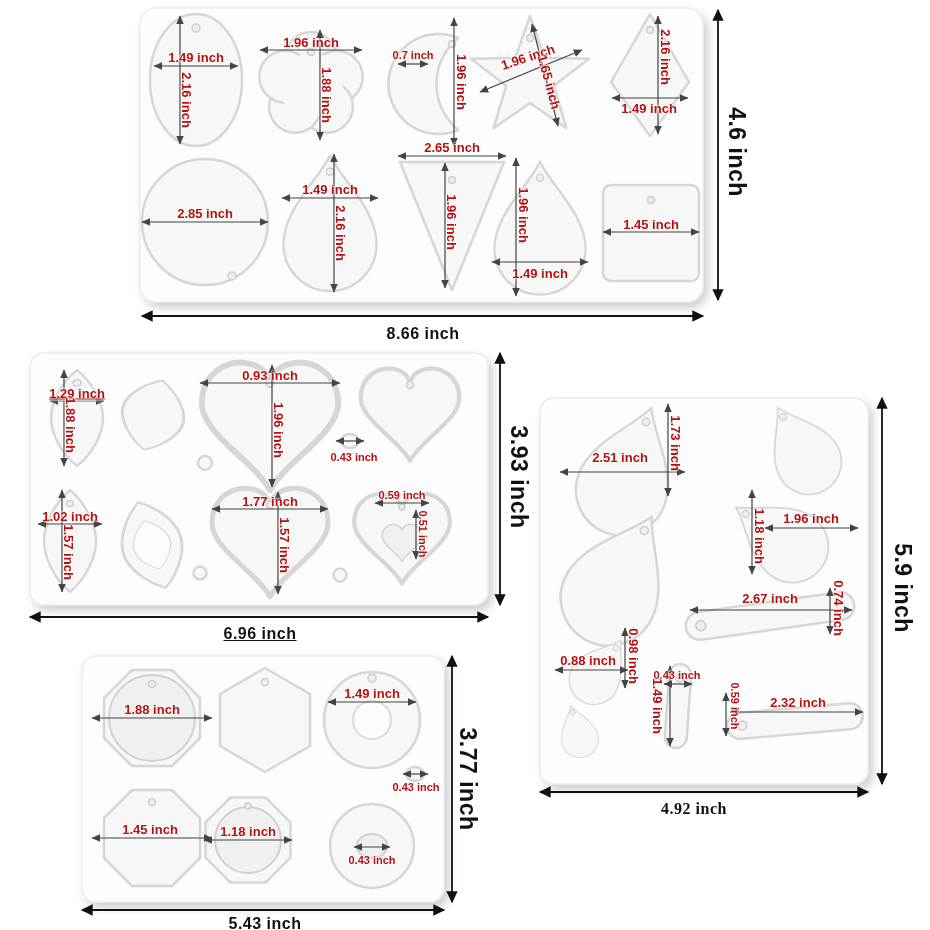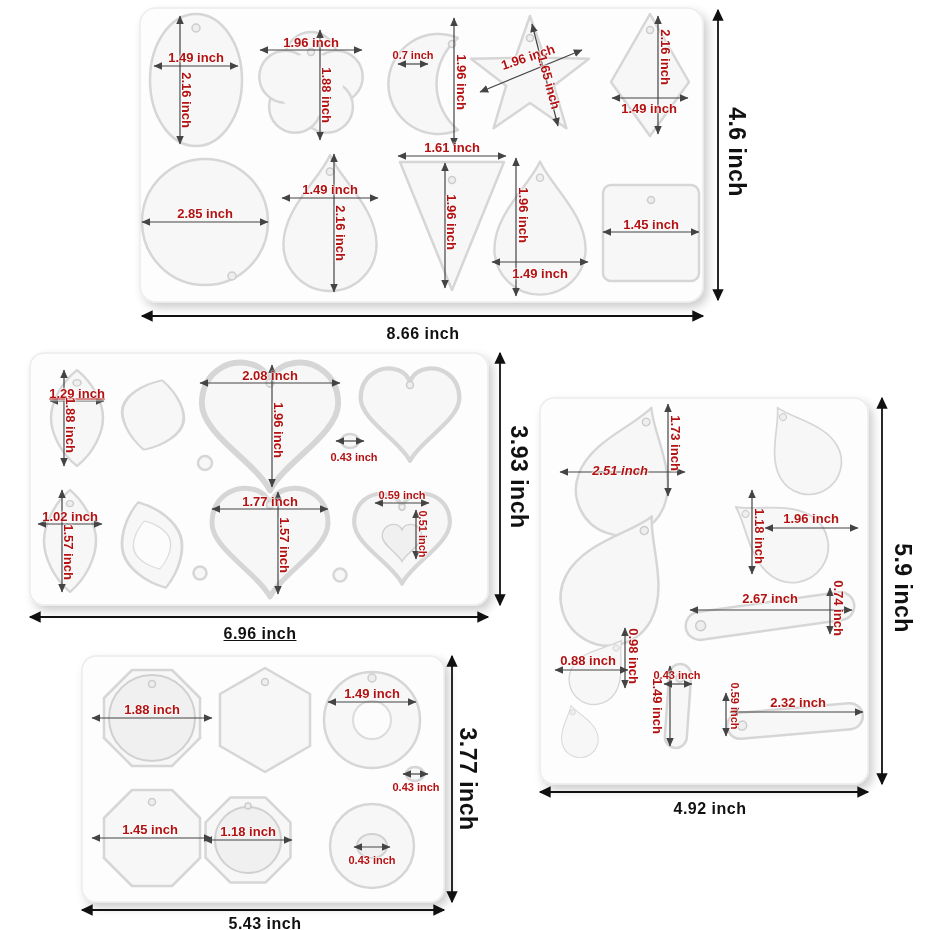--- a/index.html
+++ b/index.html
@@ -134,21 +134,21 @@
   <span class="lab v" style="left:196px; top:95px;">1.88 inch</span>
   <span class="lab sm" style="left:283px; top:55px;">0.7 inch</span>
   <span class="lab v" style="left:331px; top:82px;">1.96 inch</span>
   <span class="lab" style="left:398px; top:57px; transform:translate(-50%,-50%) rotate(-18deg);">1.96 inch</span>
   <span class="lab" style="left:419px; top:82px; transform:translate(-50%,-50%) rotate(75deg);">1.65 inch</span>
   <span class="lab v" style="left:535px; top:57px;">2.16 inch</span>
   <span class="lab" style="left:519px; top:108px;">1.49 inch</span>
   <span class="lab" style="left:75px; top:213px;">2.85 inch</span>
   <span class="lab" style="left:200px; top:189px;">1.49 inch</span>
   <span class="lab v" style="left:210px; top:233px;">2.16 inch</span>
-  <span class="lab" style="left:322px; top:147px;">1.61 inch</span>
+  <span class="lab" style="left:322px; top:147px;">2.65 inch</span>
   <span class="lab v" style="left:321px; top:222px;">1.96 inch</span>
   <span class="lab v" style="left:393px; top:215px;">1.96 inch</span>
   <span class="lab" style="left:410px; top:273px;">1.49 inch</span>
   <span class="lab" style="left:521px; top:224px;">1.45 inch</span>
   <span class="lab big" style="left:293px; top:334px;">8.66 inch</span>
   <span class="lab bigv" style="left:606px; top:152px;">4.6 inch</span>
 </div>
 
 <div class="mold" style="left:20px; top:345px; width:525px; height:300px;">
   <svg width="525" height="300" viewBox="0 0 525 300">
@@ -212,21 +212,21 @@
       <line class="dim" x1="258" y1="147" x2="258" y2="249"></line>
       <line class="dim" x1="355" y1="158" x2="409" y2="158"></line>
       <line class="dim" x1="396" y1="165" x2="396" y2="214"></line>
       <line class="dimb" x1="10" y1="272" x2="468" y2="272"></line>
       <line class="dimb" x1="480" y1="8" x2="480" y2="260"></line>
     </g>
   </svg>
 
   <span class="lab" style="left:57px; top:48px;text-decoration:underline;">1.29 inch</span>
   <span class="lab v" style="left:50px; top:80px;">1.88 inch</span>
-  <span class="lab" style="left:250px; top:30px;">2.08 inch</span>
+  <span class="lab" style="left:250px; top:30px;">0.93 inch</span>
   <span class="lab v" style="left:258px; top:85px;">1.96 inch</span>
   <span class="lab sm" style="left:334px; top:112px;">0.43 inch</span>
   <span class="lab" style="left:50px; top:171px;">1.02 inch</span>
   <span class="lab v" style="left:48px; top:207px;">1.57 inch</span>
   <span class="lab" style="left:250px; top:156px;">1.77 inch</span>
   <span class="lab v" style="left:264px; top:200px;">1.57 inch</span>
   <span class="lab sm" style="left:382px; top:150px;">0.59 inch</span>
   <span class="lab sm v" style="left:403px; top:189px;">0.51 inch</span>
   <span class="lab big" style="left:240px; top:289px;text-decoration:underline;">6.96 inch</span>
   <span class="lab bigv" style="left:498px; top:132px;">3.93 inch</span>
@@ -353,29 +353,29 @@
       <line class="dim" x1="95" y1="240" x2="95" y2="300"></line>
       <line class="dim" x1="134" y1="296" x2="162" y2="296"></line>
       <line class="dim" x1="140" y1="278" x2="140" y2="358"></line>
       <line class="dim" x1="200" y1="324" x2="333" y2="324"></line>
       <line class="dim" x1="196" y1="305" x2="196" y2="348"></line>
       <line class="dimb" x1="10" y1="404" x2="338" y2="404"></line>
       <line class="dimb" x1="352" y1="10" x2="352" y2="396"></line>
     </g>
   </svg>
 
-  <span class="lab" style="left:90px; top:82px;font-style:italic;">2.51 inch</span>
+  <span class="lab" style="left:90px; top:69px;">2.51 inch</span>
   <span class="lab v" style="left:145px; top:55px;">1.73 inch</span>
   <span class="lab v" style="left:229px; top:148px;">1.18 inch</span>
   <span class="lab" style="left:281px; top:130px;">1.96 inch</span>
   <span class="lab" style="left:240px; top:210px;">2.67 inch</span>
   <span class="lab v" style="left:308px; top:220px;">0.74 inch</span>
   <span class="lab" style="left:58px; top:272px;">0.88 inch</span>
   <span class="lab v" style="left:103px; top:268px;">0.98 inch</span>
   <span class="lab sm" style="left:147px; top:287px;">0.43 inch</span>
   <span class="lab v" style="left:127px; top:318px;">1.49 inch</span>
   <span class="lab" style="left:268px; top:314px;">2.32 inch</span>
   <span class="lab sm v" style="left:205px; top:318px;">0.59 inch</span>
-  <span class="lab big" style="left:180px; top:421px;">4.92 inch</span>
+  <span class="lab big" style="left:164px; top:421px;font-family:Liberation Serif, serif;">4.92 inch</span>
   <span class="lab bigv" style="left:372px; top:200px;">5.9 inch</span>
 </div>
 
 </div>
 
 </body></html>

